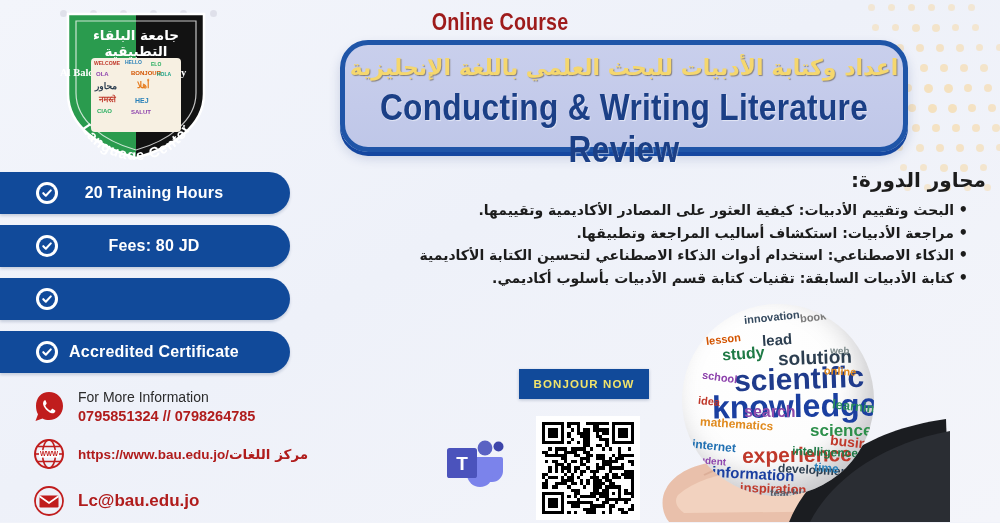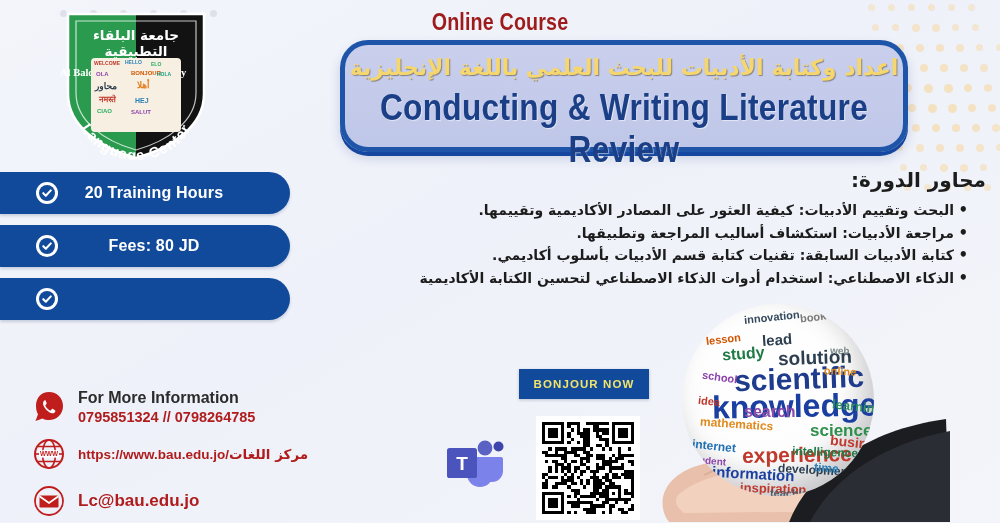--- a/index.html
+++ b/index.html
@@ -64,21 +64,21 @@
   .pill .check svg{display:block;}
   .pill .plabel{flex:1;text-align:center;padding-right:40px;
     color:#ffffff;font-size:16px;font-weight:700;letter-spacing:.2px;}
 
   
   .contacts{position:absolute;left:30px;top:388px;width:330px;}
   .crow{display:flex;align-items:center;margin-bottom:9px;}
   .cicon{width:38px;height:38px;flex:0 0 auto;margin-right:10px;
     display:flex;align-items:center;justify-content:center;}
   .ctext{font-size:13.5px;color:#b01c1c;font-weight:700;line-height:1.25;}
-  .cinfo-label{color:#2b2b2b;font-size:16px;font-weight:700;display:block;}
+  .cinfo-label{color:#2b2b2b;font-size:14px;font-weight:400;display:block;}
   .cnum{color:#b01c1c;font-size:14.5px;font-weight:700;display:block;}
   .cweb{font-size:13.5px;font-weight:700;color:#b01c1c;}
   .cweb .ar{font-family:"DejaVu Sans",sans-serif;text-align:center;}
   .cmail{font-size:17px;font-weight:700;color:#b01c1c;}
 
   
   .topics{position:absolute;right:14px;top:168px;width:620px;direction:rtl;
     text-align:right;font-family:"DejaVu Sans",sans-serif;}
   .topics h2{margin:0 0 7px 0;font-size:20px;font-weight:700;color:#1c1c1c;}
   .topics ul{margin:0;padding:0 18px 0 0;list-style:none;}
@@ -257,20 +257,29 @@
       <span class="plabel">Fees: 80 JD</span>
     </div>
     <div class="pill">
       <span class="check">
         <svg width="16" height="16" viewBox="0 0 16 16">
             <circle cx="8" cy="8" r="8" fill="#114a9a"></circle>
             <path d="M4.3 8.2 L6.8 10.7 L11.8 5.4" stroke="#ffffff" stroke-width="2.1" fill="none" stroke-linecap="round" stroke-linejoin="round"></path>
           </svg>
       </span>
     </div>
+    <div class="pill">
+      <span class="check">
+        <svg width="16" height="16" viewBox="0 0 16 16">
+            <circle cx="8" cy="8" r="8" fill="#114a9a"></circle>
+            <path d="M4.3 8.2 L6.8 10.7 L11.8 5.4" stroke="#ffffff" stroke-width="2.1" fill="none" stroke-linecap="round" stroke-linejoin="round"></path>
+          </svg>
+      </span>
+      <span class="plabel">Accredited Certificate</span>
+    </div>
   </div>
 
   <div class="contacts">
     <div class="crow">
       <span class="cicon">
         <svg width="34" height="34" viewBox="0 0 34 34">
           <path d="M17 2 C25 2 31 8 31 16 C31 24 25 30 17 30 C14.6 30 12.4 29.4 10.5 28.4 L3.5 31 L6 24.2 C4.7 22.2 4 19.2 4 16 C4 8 9 2 17 2 Z" fill="#c01d1d"></path>
           <path d="M13.2 10.2 C12.6 10.1 12.1 10.4 11.8 11 C11.3 11.9 10.7 13.3 11.3 15 C11.9 16.8 13.2 18.8 15 20.4 C16.8 22 18.6 22.9 20 23.2 C21.4 23.5 22.4 22.8 23 22 C23.4 21.5 23.5 20.9 23.3 20.5 C23.1 20.1 21.4 19.1 20.9 18.9 C20.4 18.7 20 18.8 19.7 19.2 C19.4 19.6 18.9 20.3 18.7 20.5 C18.5 20.7 18.2 20.7 17.9 20.5 C17.1 20.1 15.9 19.3 14.9 18.1 C14.1 17.2 13.6 16.2 13.4 15.7 C13.3 15.4 13.4 15.2 13.6 15 C13.8 14.8 14 14.5 14.2 14.2 C14.4 14 14.5 13.8 14.6 13.5 C14.7 13.2 14.6 13 14.5 12.8 C14.4 12.6 13.8 11 13.6 10.6 C13.5 10.3 13.4 10.2 13.2 10.2 Z" fill="#ffffff"></path>
         </svg>
       </span>
@@ -306,22 +315,22 @@
       </span>
       <span class="cmail">Lc@bau.edu.jo</span>
     </div>
   </div>
 
   <div class="topics">
     <h2>محاور الدورة:</h2>
     <ul>
       <li>البحث وتقييم الأدبيات: كيفية العثور على المصادر الأكاديمية وتقييمها.</li>
       <li>مراجعة الأدبيات: استكشاف أساليب المراجعة وتطبيقها.</li>
+      <li>الذكاء الاصطناعي: استخدام أدوات الذكاء الاصطناعي لتحسين الكتابة الأكاديمية</li>
       <li>كتابة الأدبيات السابقة: تقنيات كتابة قسم الأدبيات بأسلوب أكاديمي.</li>
-      <li>الذكاء الاصطناعي: استخدام أدوات الذكاء الاصطناعي لتحسين الكتابة الأكاديمية</li>
     </ul>
   </div>
 
   <div class="register">BONJOUR NOW</div>
 
   <div class="qr">
     <svg width="92" height="92" viewBox="0 0 29 29" shape-rendering="crispEdges" id="qrSvg">
         <rect width="29" height="29" fill="#fff"></rect>
         <rect x="0" y="0" width="1" height="1" fill="#000"></rect>
         <rect x="1" y="0" width="1" height="1" fill="#000"></rect>

